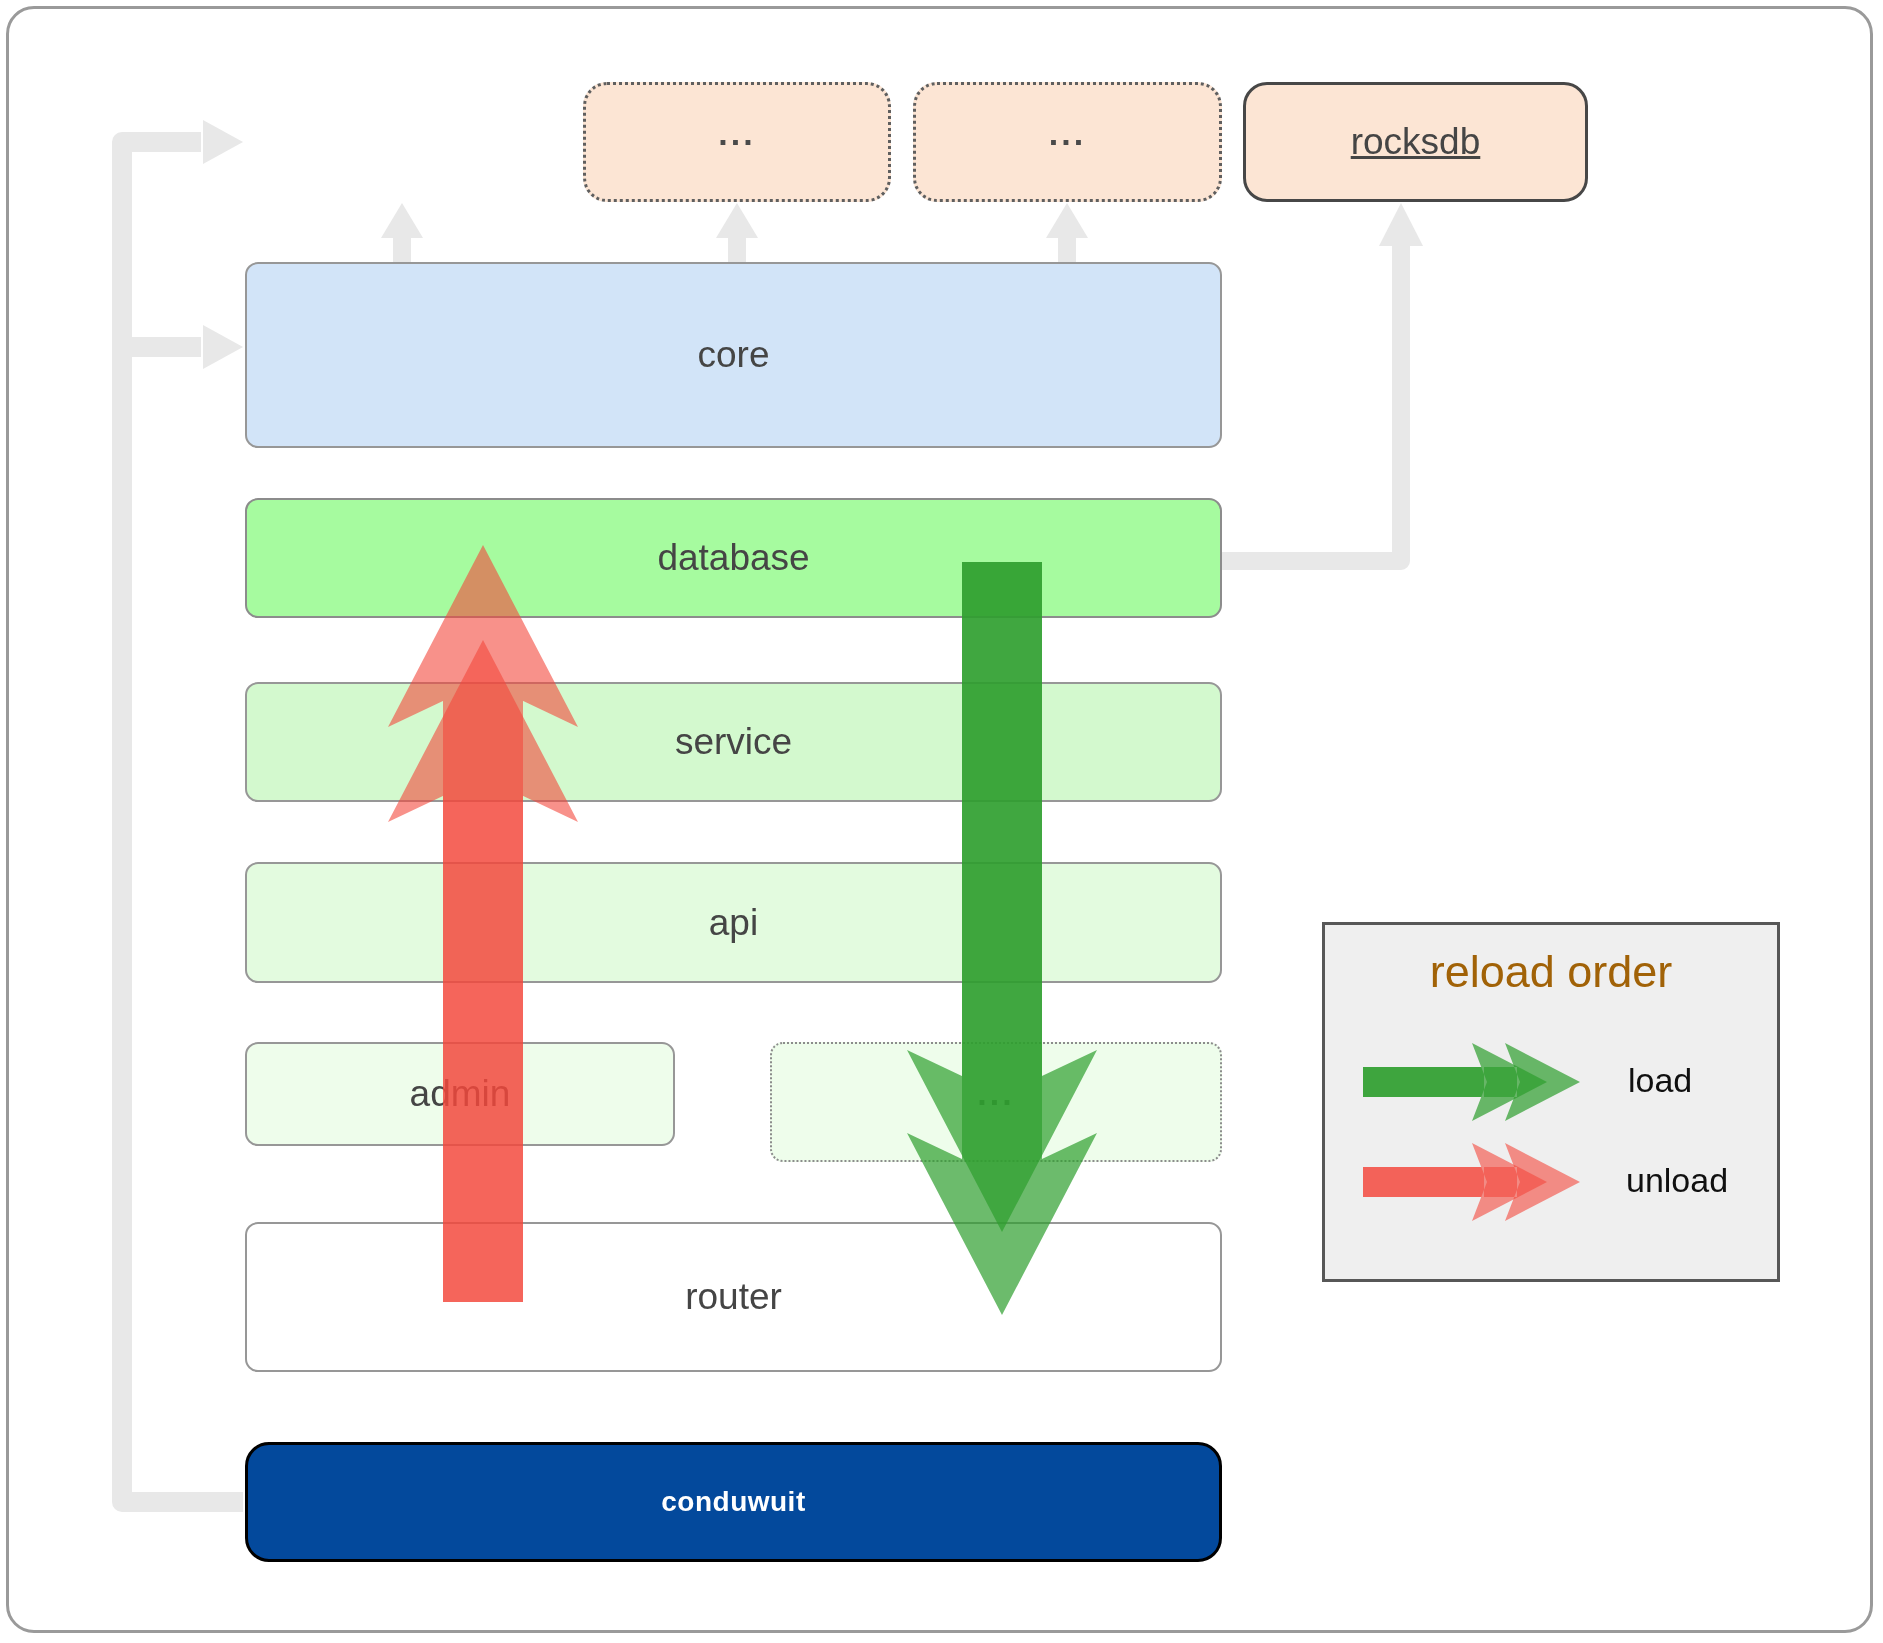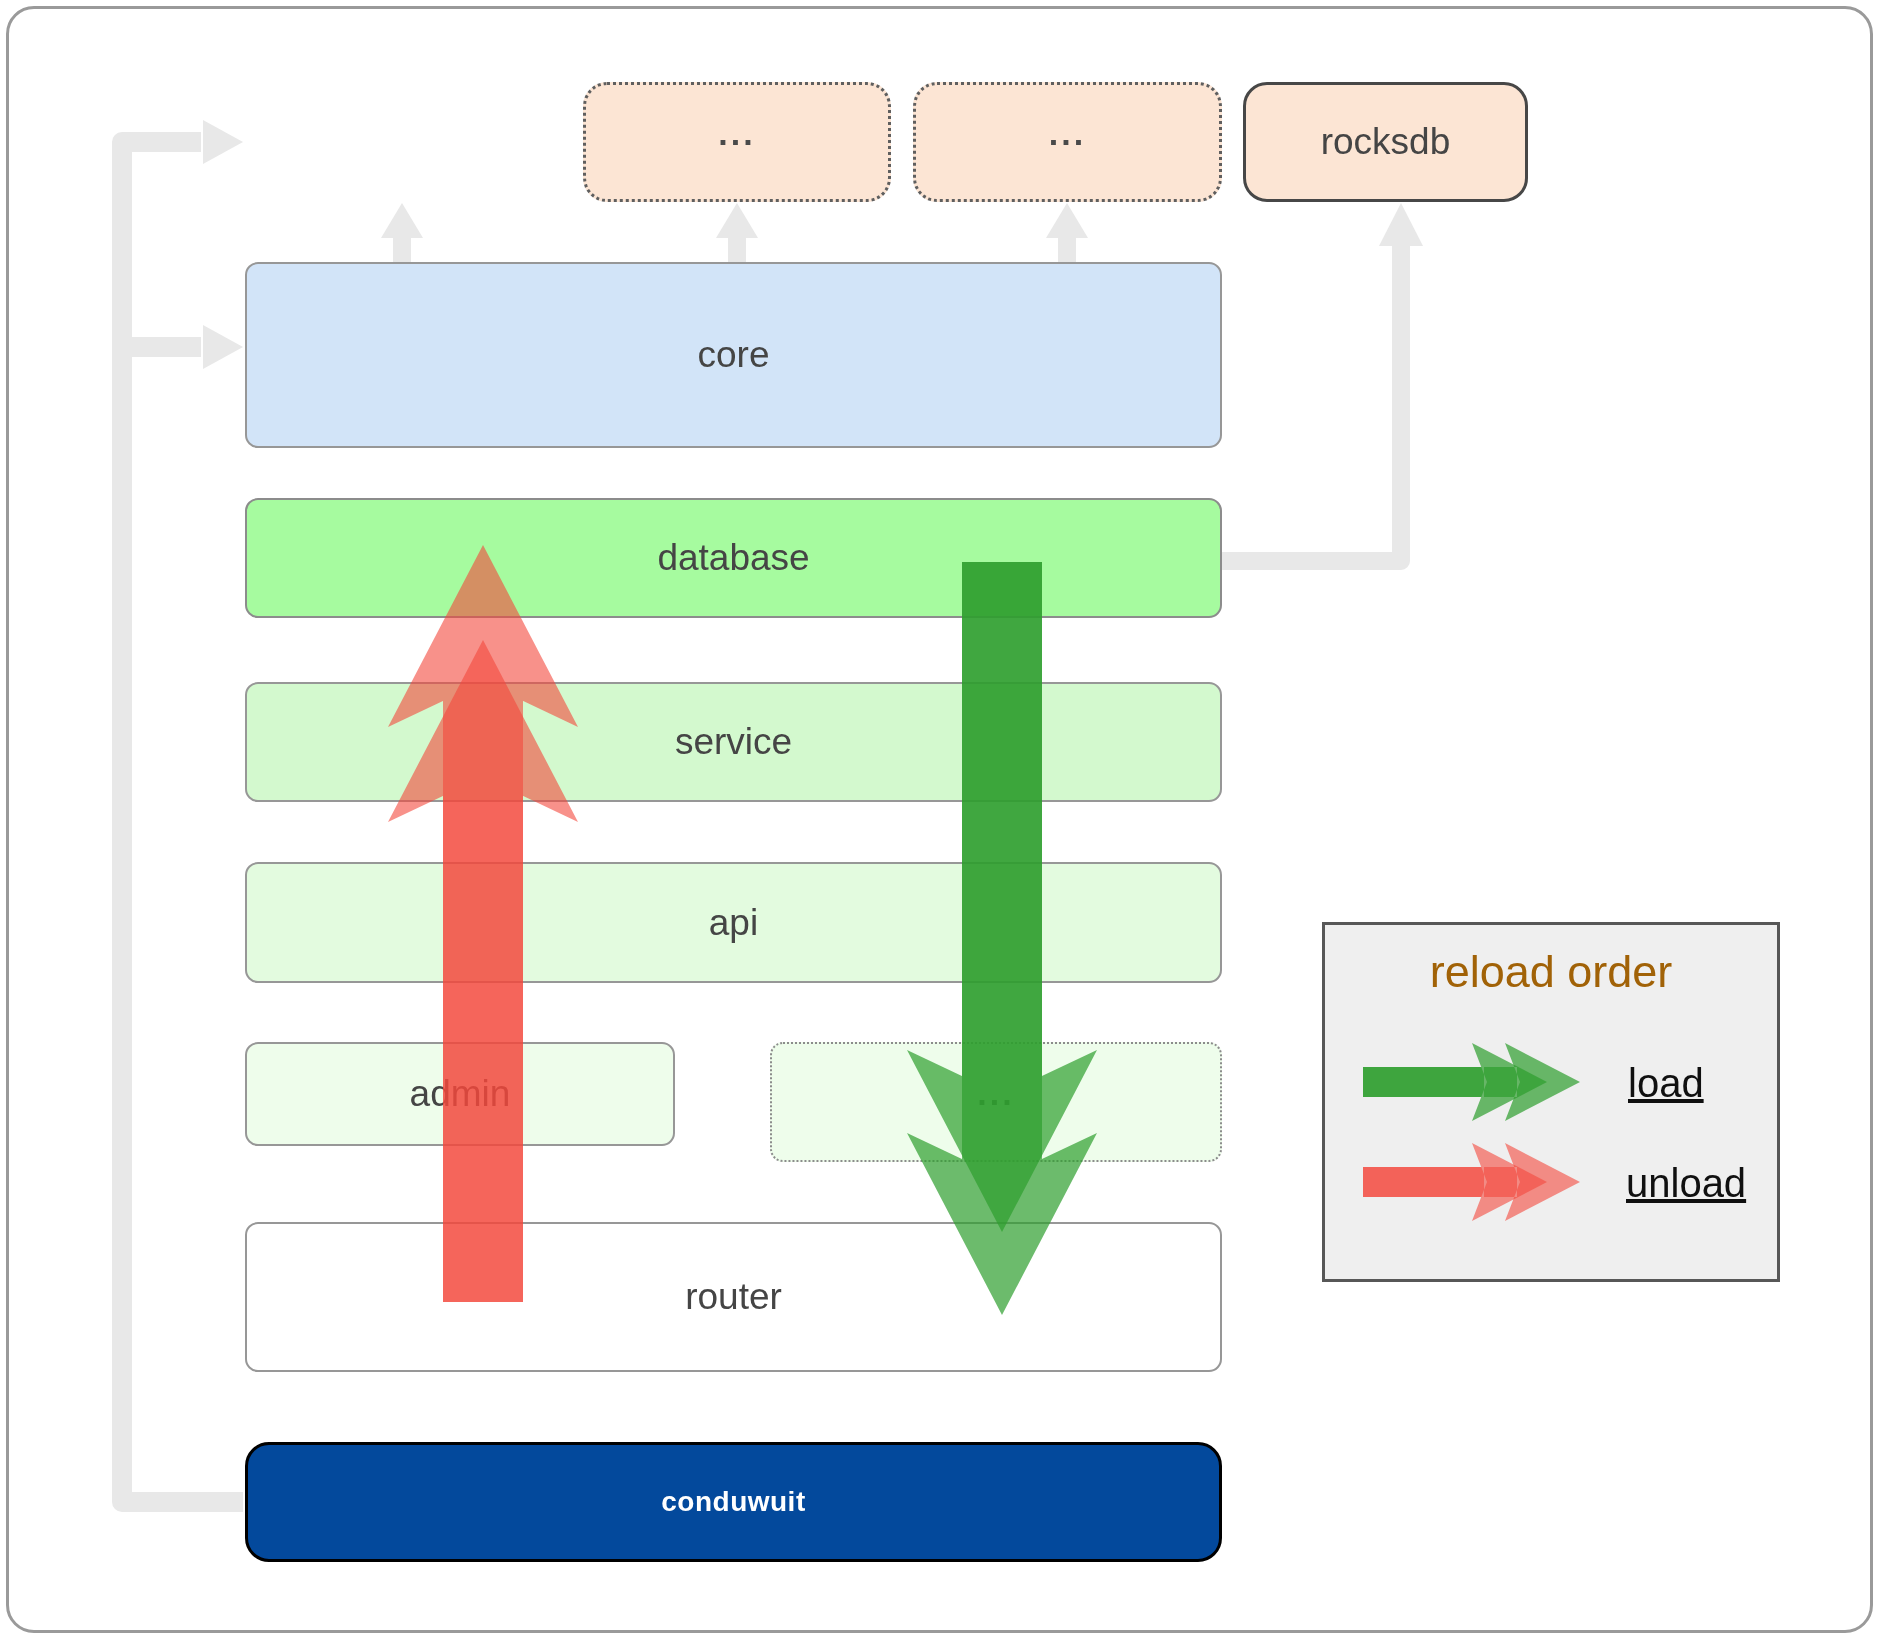--- a/index.html
+++ b/index.html
@@ -28,31 +28,31 @@
   .b-admin{left:245px;top:1042px;width:430px;height:104px;background:#EEFDEB;border:2px solid #979797;}
   .b-admin-dots{left:770px;top:1042px;width:452px;height:120px;background:#EEFDEB;border:2px dotted #8c8c8c;}
   .b-router{left:245px;top:1222px;width:977px;height:150px;background:#ffffff;border:2px solid #979797;}
   .b-conduwuit{
     left:245px;top:1442px;width:977px;height:120px;background:#03499C;border:3px solid #000000;
     border-radius:24px;color:#ffffff;font-weight:600;font-size:28px;letter-spacing:0.5px;
   }
   .r-ruma{left:245px;top:82px;width:315px;height:120px;}
   .r-dots1{left:583px;top:82px;width:308px;height:120px;}
   .r-dots2{left:913px;top:82px;width:309px;height:120px;}
-  .r-rocksdb{left:1243px;top:82px;width:285px;height:120px;}
+  .r-rocksdb{left:1243px;top:82px;width:345px;height:120px;text-decoration:underline;}
   .dots{font-weight:700;font-size:34px;letter-spacing:3px;color:#4a4a4a;transform:translateY(-9px);}
   #legend{
     position:absolute;left:1322px;top:922px;width:458px;height:360px;box-sizing:border-box;
     background:#EFEFEF;border:3px solid #575757;z-index:2;
   }
   #legend-title{
     position:absolute;left:0;top:21px;width:100%;text-align:center;
     font-size:45px;color:#a16207;
   }
-  .legend-label{position:absolute;font-size:40px;color:#101010;text-decoration:underline;}
+  .legend-label{position:absolute;font-size:34px;color:#101010;}
   #legend-load-label{left:303px;top:136px;}
   #legend-unload-label{left:301px;top:236px;}
 </style>
 </head>
 <body>
 
 <div id="canvas">
   <div id="frame"></div>
 
   <svg class="layer" id="connector-layer" viewBox="0 0 1883 1643">

